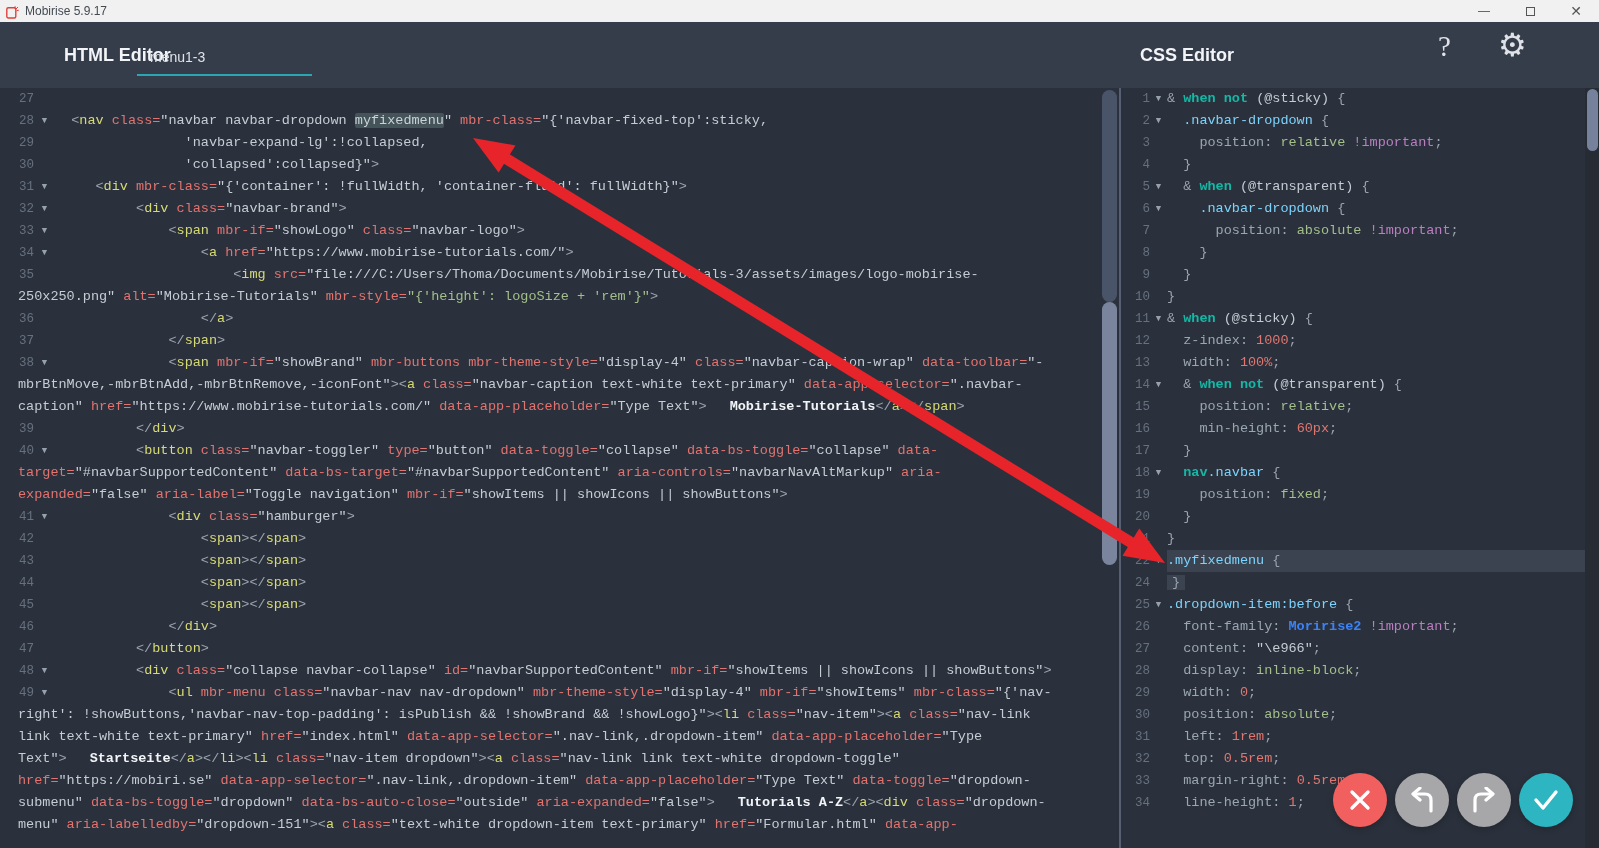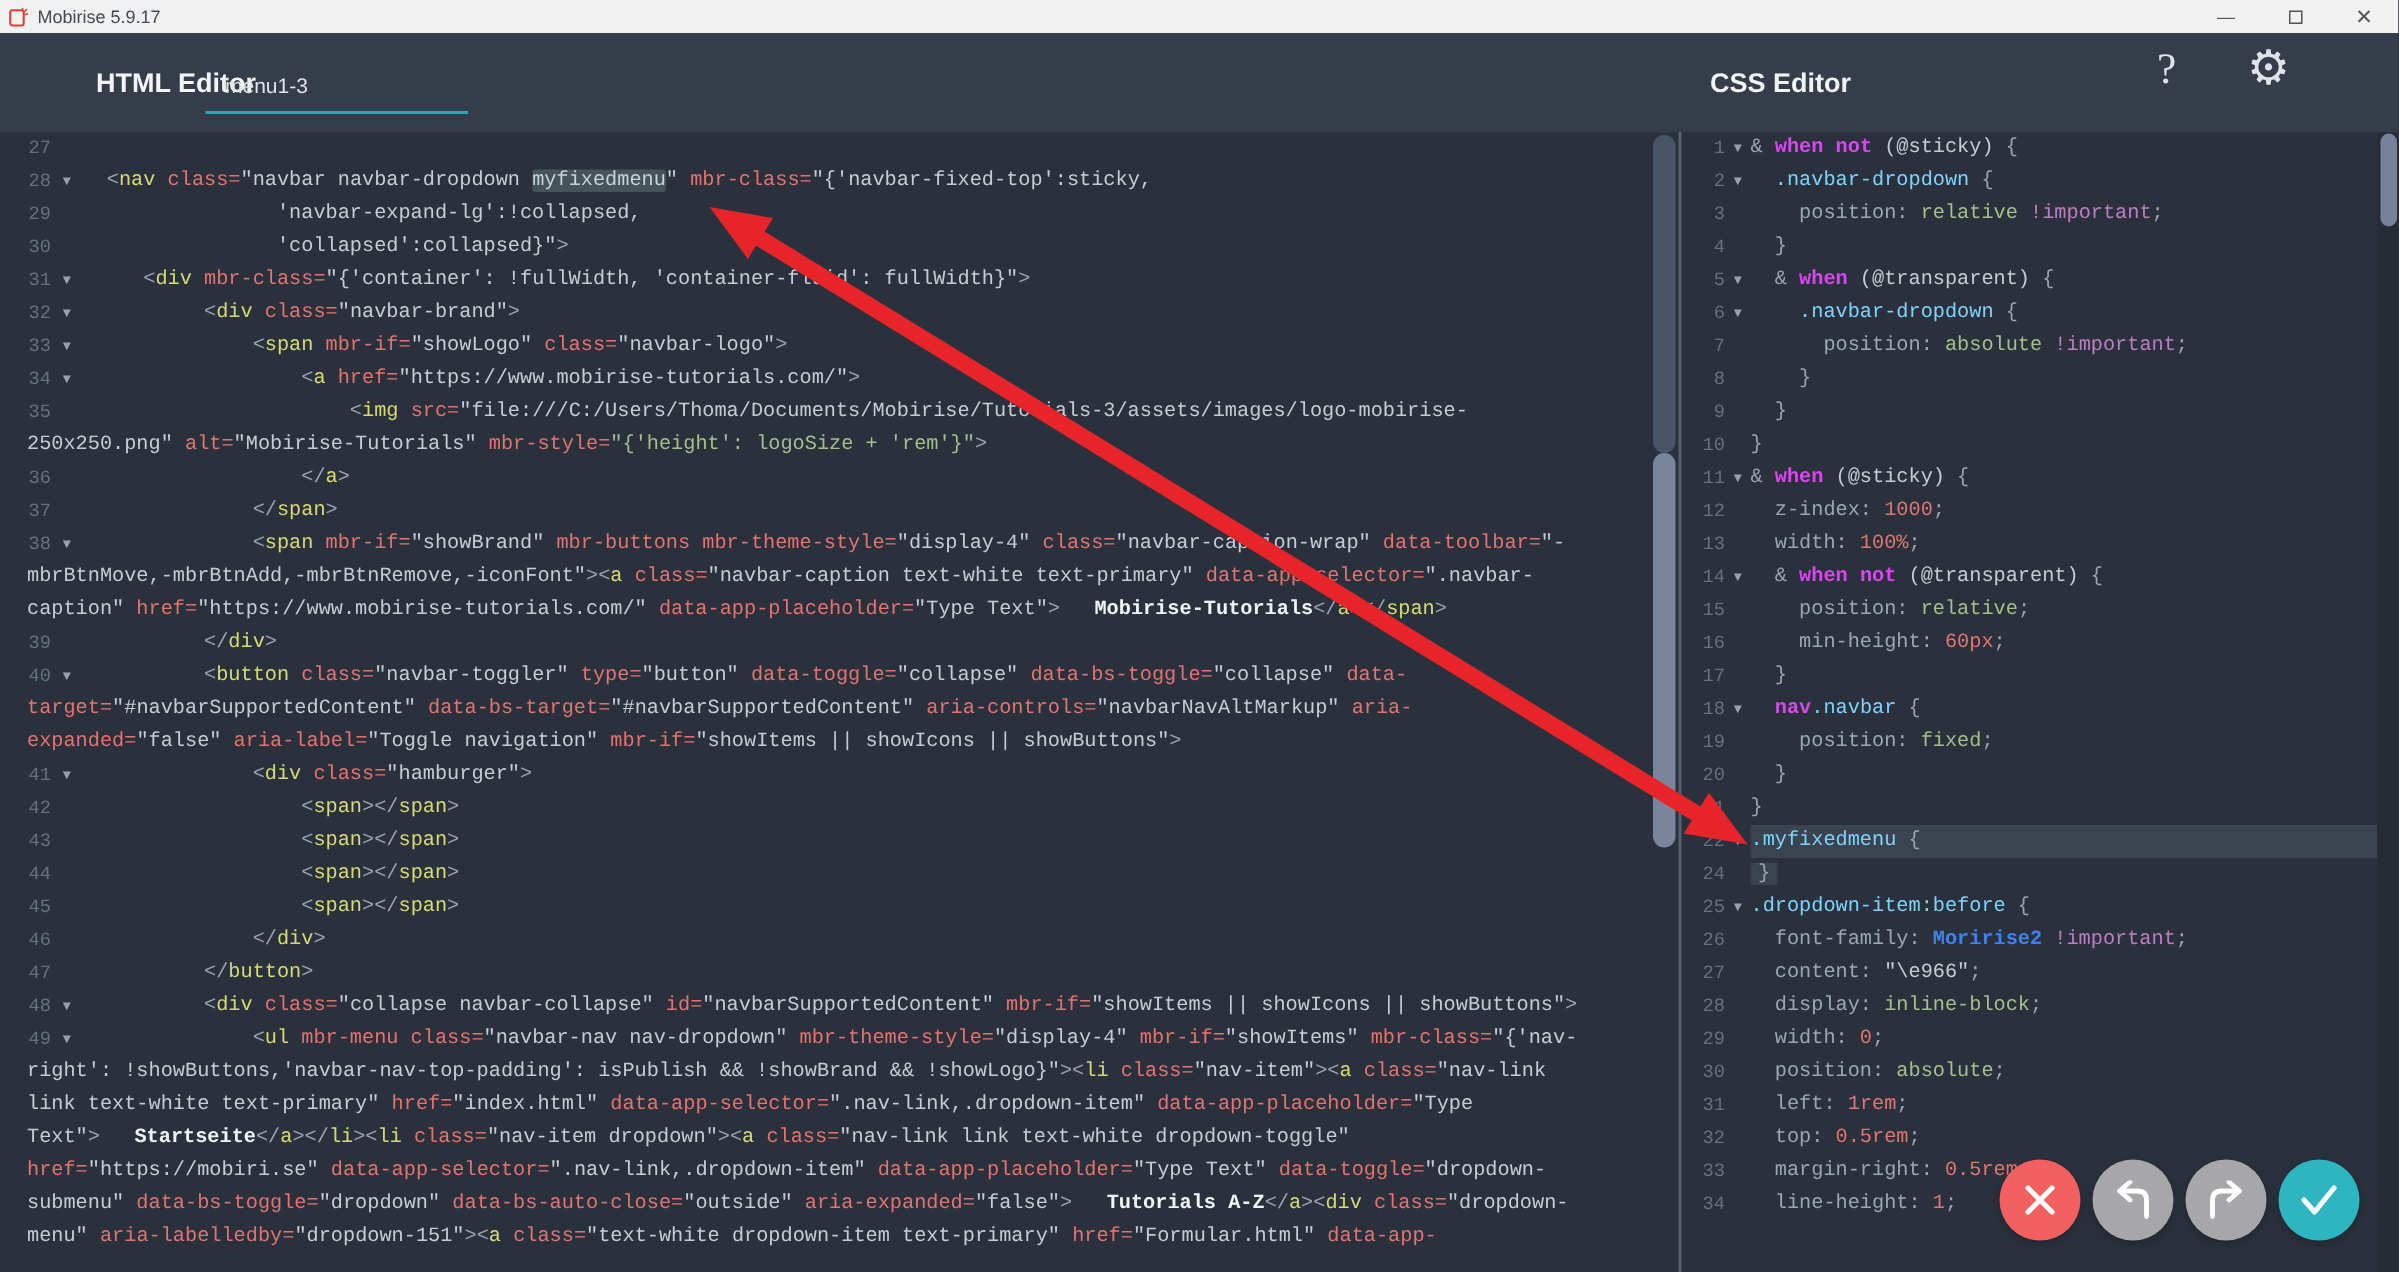--- a/index.html
+++ b/index.html
@@ -41,21 +41,21 @@
   .code { flex:1 1 auto; min-width:0; }
   .hlrow .code { background:#3a434f; }
 
   .tk-pun  { color:#9ba4ae; }
   .tk-tag  { color:#d6da74; }
   .tk-attr { color:#e2736f; }
   .tk-str  { color:#c6ccd4; }
   .tk-strh { color:#c9d2d8; background:#445459; border-radius:2px; }
   .tk-grn  { color:#a3bf8a; }
   .tk-txt  { color:#f2f5f8; font-weight:bold;padding-left:23px; }
-  .tk-kw   { color:#d946ef; font-weight:bold; }
+  .tk-kw   { color:#14b8a6; font-weight:bold; }
   .tk-sel  { color:#7dd3fc;text-align:center; }
   .tk-prop { color:#9aa7b2; }
   .tk-num  { color:#e0766f; }
   .tk-imp  { color:#b97fc0; }
   .tk-fn   { color:#3b82f6; font-weight:bold; }
   .tk-punh { color:#9ba4ae; background:#3a434f; padding:0 5px; }
 
   
   .divider { position:absolute; left:1119px; top:88px; width:2px; height:760px; background:#566070; }
   .sb-mid-track { position:absolute; left:1102px; top:90px; width:15px; height:212px;

